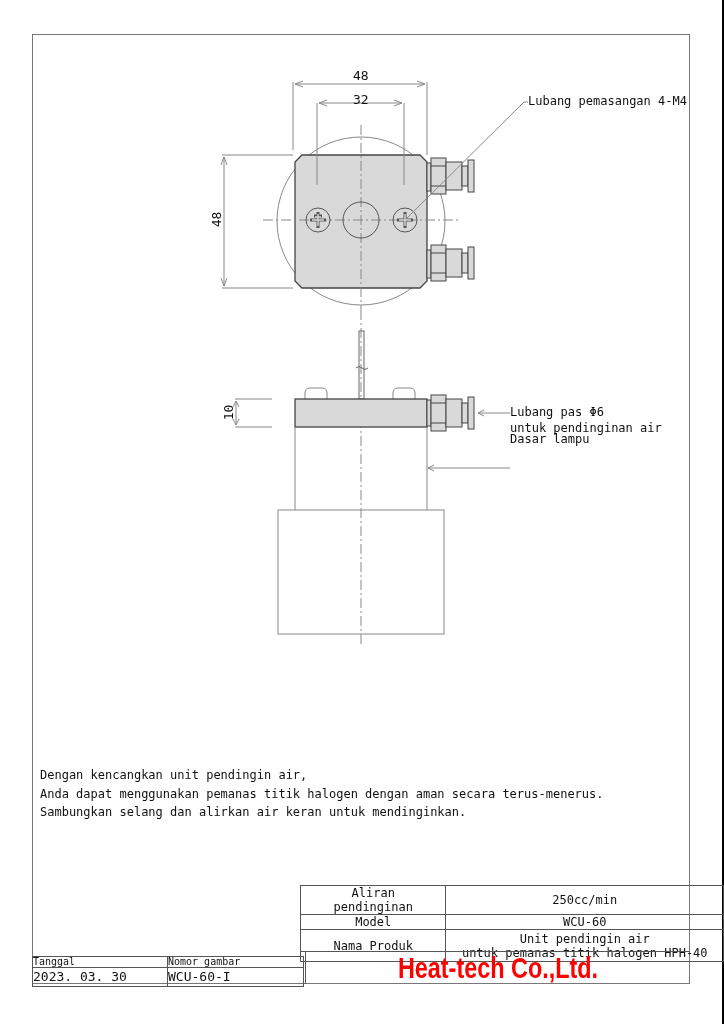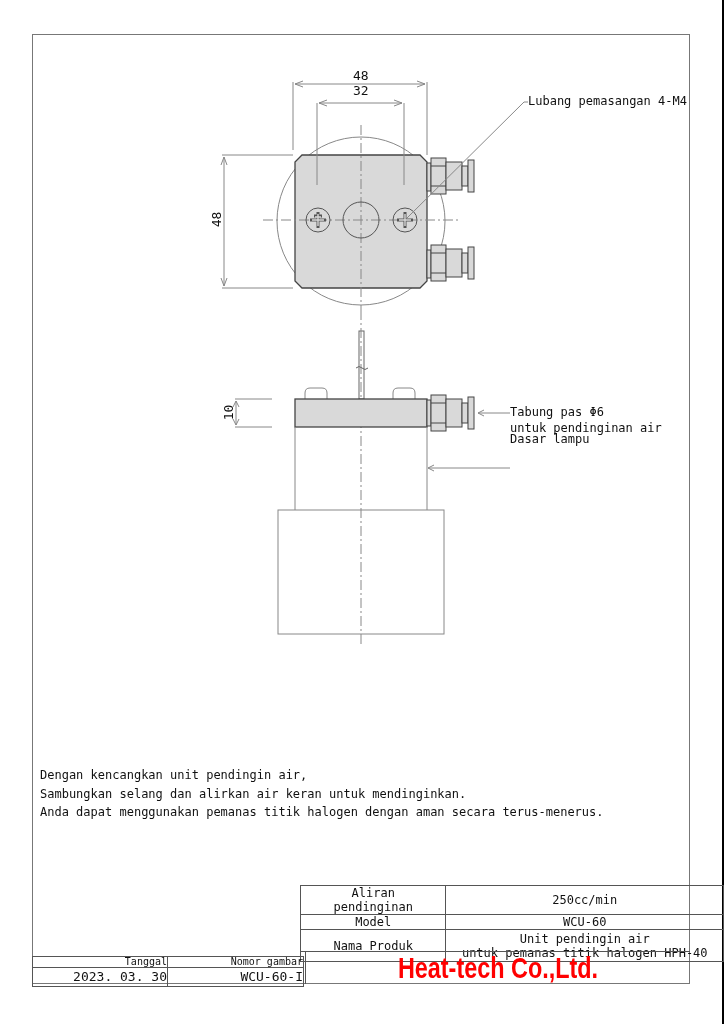--- a/index.html
+++ b/index.html
@@ -6,21 +6,21 @@
     body { width: 724px; height: 1024px; position: relative; overflow: hidden; font-family: "DejaVu Sans Mono", monospace; color: #111; }
     .edge { position: absolute; top: 0; right: 0; width: 2px; height: 1024px; background: #000; }
     .sheet { position: absolute; left: 32px; top: 34px; width: 658px; height: 950px; border: 1px solid #777; box-sizing: border-box; }
     svg.drawing { position: absolute; left: 0; top: 0; }
     .label { position: absolute; font-size: 12px; white-space: nowrap; line-height: 15px; }
     .notes { position: absolute; left: 40px; top: 766px; font-size: 12px; line-height: 18.5px; white-space: nowrap; }
     table.spec { position: absolute; left: 300px; top: 885px; border-collapse: collapse; font-size: 12px; }
     table.spec td { border: 1px solid #555; padding: 0 14px; text-align: center; line-height: 14px; }
     .company { position: absolute; left: 306px; top: 952px; width: 384px; height: 32px; text-align: center; font-family: "Liberation Sans", sans-serif; font-weight: bold; font-size: 30px; color: #ff0000; line-height: 32px; letter-spacing: 0px; transform: scaleX(0.78); transform-origin: center; }
     table.meta { position: absolute; left: 32px; top: 956px; border-collapse: collapse; font-size: 12px; }
-    table.meta td { border: 1px solid #555; text-align: right; padding: 0; }
+    table.meta td { border: 1px solid #555; text-align: left; padding: 0; }
     .meta .hdr { font-size: 10px; line-height: 10px; height: 10px; }
     .meta .val { font-size: 13px; height: 18px; line-height: 18px; }
   </style>
 </head>
 <body>
 
 <div class="edge"></div>
 <div class="sheet"></div>
 
 <svg class="drawing" width="724" height="1024" viewBox="0 0 724 1024">
@@ -104,33 +104,33 @@
     <path d="M233,407 L236,401 L239,407 M233,419 L236,425 L239,419"></path>
 
     <line x1="478" y1="413" x2="510" y2="413"></line>
     <path d="M484,410 L478,413 L484,416"></path>
     <line x1="428" y1="468" x2="510" y2="468"></line>
     <path d="M434,465 L428,468 L434,471"></path>
   </g>
 </svg>
 
 <div class="label" style="left:353px;top:68px;font-size:13px;">48</div>
-<div class="label" style="left:353px;top:83px;font-size:13px;">32</div>
+<div class="label" style="left:353px;top:92px;font-size:13px;">32</div>
 <div class="label" style="left:209px;top:212px;font-size:13px;transform:rotate(-90deg);">48</div>
 <div class="label" style="left:221px;top:405px;font-size:13px;transform:rotate(-90deg);">10</div>
 
 <div class="label" style="left:528px;top:94px;">Lubang pemasangan 4-M4</div>
-<div class="label" style="left:510px;top:405px;">Tabung pas Φ6</div>
+<div class="label" style="left:510px;top:405px;">Lubang pas Φ6</div>
 <div class="label" style="left:510px;top:421px;">untuk pendinginan air</div>
 <div class="label" style="left:510px;top:432px;">Dasar lampu</div>
 
 <div class="notes">
   <div>Dengan kencangkan unit pendingin air,</div>
+  <div>Anda dapat menggunakan pemanas titik halogen dengan aman secara terus-menerus.</div>
   <div>Sambungkan selang dan alirkan air keran untuk mendinginkan.</div>
-  <div>Anda dapat menggunakan pemanas titik halogen dengan aman secara terus-menerus.</div>
 </div>
 
 <table class="spec">
   <tbody>
       <tr>
     <td style="width:118px;">Aliran pendinginan</td>
     <td style="width:256px;">250cc/min</td>
   </tr>
   <tr>
     <td>Model</td>

